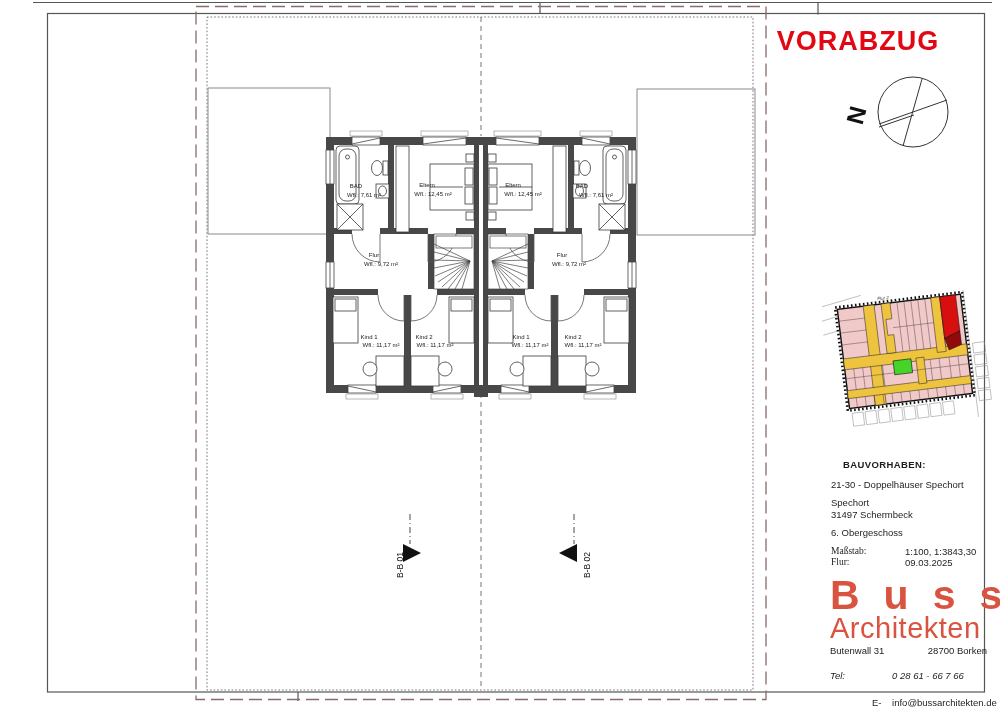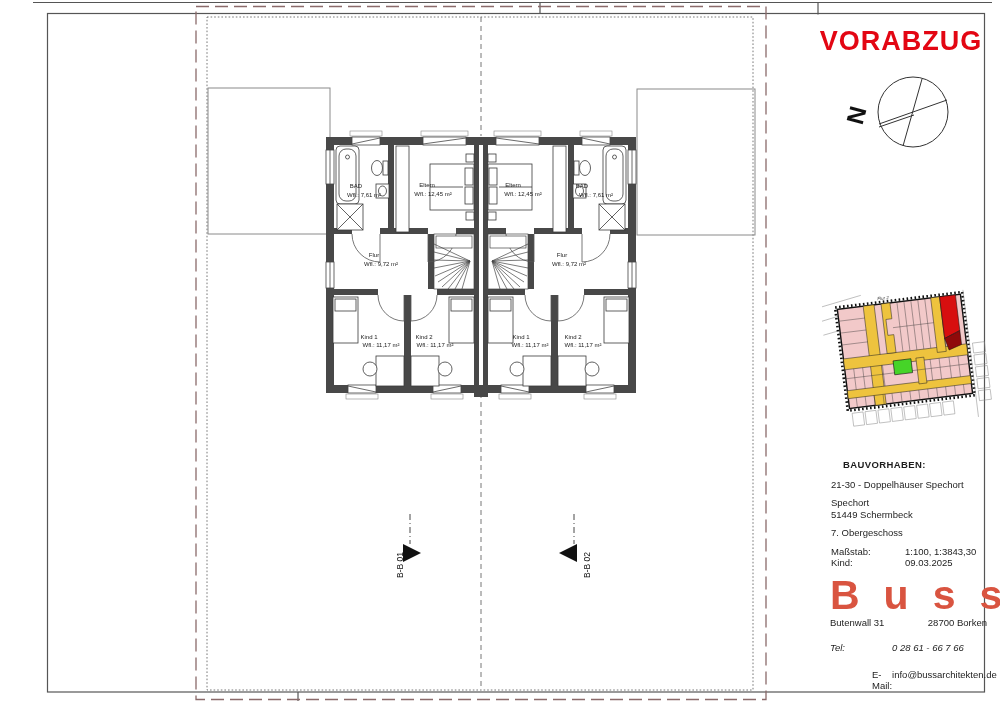--- a/index.html
+++ b/index.html
@@ -3,28 +3,28 @@
 <meta charset="utf-8">
 <style>
   html,body{margin:0;padding:0;}
   body{
     width:1000px;height:707px;position:relative;background:#ffffff;
     font-family:"Liberation Sans", sans-serif;overflow:hidden;
   }
   svg{position:absolute;left:0;top:0;}
   .overlay{position:absolute;color:#222;}
   .stamp{
-    left:818px;top:26px;width:166px;text-align:center;
+    left:775px;top:26px;width:166px;text-align:center;
     font-size:27px;font-weight:700;letter-spacing:1px;color:#e30613;
   }
   .tblock{left:831px;top:459px;width:156px;font-size:9.5px;line-height:11.5px;color:#1d1d1d;}
   .tblock .h{font-weight:700;letter-spacing:.4px;margin-bottom:8px;padding-left:12px;}
   .tblock .row{display:flex;margin-top:0;}
   .tblock .gap{height:7px;}
-  .tblock .lbl{width:74px;flex:none;}
+  .tblock .lbl{width:74px;flex:none;font-family:Liberation Serif, serif;}
   .firm{left:830px;top:575px;width:157px;color:#1d1d1d;}
   .firm .n1{font-size:41px;line-height:40px;font-weight:700;letter-spacing:24px;color:#d95440;white-space:nowrap;}
   .firm .n2{font-size:29px;line-height:30px;color:#d95440;letter-spacing:.5px;margin-top:-2px;}
   .firm .addr{display:flex;justify-content:space-between;font-size:9.5px;margin-top:2px;}
   .firm .tel{display:flex;font-size:9.5px;margin-top:14px;font-style:italic;}
   .firm .tel .lbl{width:62px;}
   .firm .mail,.firm .web{display:flex;justify-content:space-between;font-size:9.5px;margin-top:2px;margin-left:42px;}
   .firm .mail{margin-top:16px;}
 </style>
 </head>
@@ -382,36 +382,37 @@
   </g>
 </svg>
 
 <div class="overlay stamp">VORABZUG</div>
 
 <div class="overlay tblock">
   <div class="h">BAUVORHABEN:</div>
   <div>21-30 - Doppelhäuser Spechort</div>
   <div class="gap"></div>
   <div>Spechort</div>
-  <div>51449 Schermbeck</div>
+  <div>31497 Schermbeck</div>
   <div class="gap"></div>
-  <div>7. Obergeschoss</div>
+  <div>6. Obergeschoss</div>
   <div class="gap"></div>
   <div class="row">
     <span class="lbl">Maßstab:</span>
     <span>1:100, 1:3843,30</span>
   </div>
   <div class="row">
-    <span class="lbl">Kind:</span>
+    <span class="lbl">Flur:</span>
     <span>09.03.2025</span>
   </div>
 </div>
 
 <div class="overlay firm">
   <div class="n1">Buss</div>
+  <div class="n2">Architekten</div>
   <div class="addr">
     <span>Butenwall 31</span>
     <span>28700 Borken</span>
   </div>
   <div class="tel">
     <span class="lbl">Tel:</span>
     <span>0 28 61 - 66 7 66</span>
   </div>
   <div class="mail">
     <span>E-Mail:</span>

